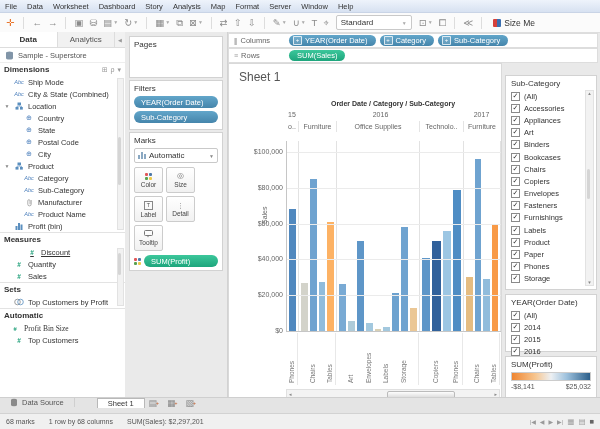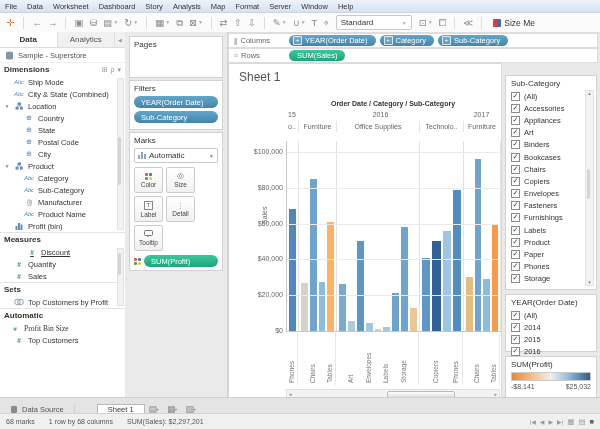--- a/index.html
+++ b/index.html
@@ -110,21 +110,21 @@
   .chk-row{display:flex;align-items:center;gap:4px;height:12.2px;font-size:7.5px;color:#333;}
   .chk{width:7px;height:7px;border:1px solid #8a8a8a;background:#fff;font-size:7px;line-height:6px;text-align:center;color:#333;flex:none;}
   #subcat-scroll{position:absolute;right:2px;top:14px;bottom:3px;width:7px;background:#f2f2f2;border:1px solid #e2e2e2;}
   #subcat-thumb{position:absolute;left:1px;top:78px;width:3px;height:30px;background:#d5d5d5;border-radius:2px;}
   .sc-arrow{position:absolute;left:0;right:0;text-align:center;font-size:4.5px;color:#888;}
   #legend-grad{height:7px;margin-top:3px;border:1px solid #ccc;
      background:linear-gradient(90deg,#ef8531,#f7c690 30%,#edf0f3 50%,#9dc1dd 70%,#2c5f8a);}
   #legend-labels{display:flex;justify-content:space-between;font-size:7px;color:#555;margin-top:2px;}
   
   #tabsbar{position:absolute;left:0;right:0;bottom:15px;height:16px;background:#e4e4e4;border-top:1px solid #cfcfcf;
-           display:flex;align-items:flex-end;font-size:7.5px;color:#555;}
+           display:flex;align-items:flex-start;font-size:7.5px;color:#555;}
   #ds-tab{display:flex;align-items:center;gap:4px;padding:0 10px;border-right:1px solid #cfcfcf;}
   #sheet-tab{display:flex;align-items:center;background:#fff;border:1px solid #b8b8b8;border-bottom:none;
              padding:0 10px;margin-left:22px;font-size:7.5px;color:#333;}
   .newtab{display:flex;align-items:center;padding:0 4px;color:#8a8a8a;font-size:9px;}
   .newtab sup{font-size:5px;color:#c05c2c;margin-left:-1px;}
   
   #statusbar{position:absolute;left:0;right:0;bottom:0;height:15px;background:#f0f0f0;border-top:1px solid #d2d2d2;
              display:flex;align-items:center;font-size:7px;color:#555;padding:0 6px;}
   #statusbar .gap{width:14px;}
   #status-right{margin-left:auto;display:flex;align-items:center;gap:4px;color:#9a9a9a;font-size:6px;}

